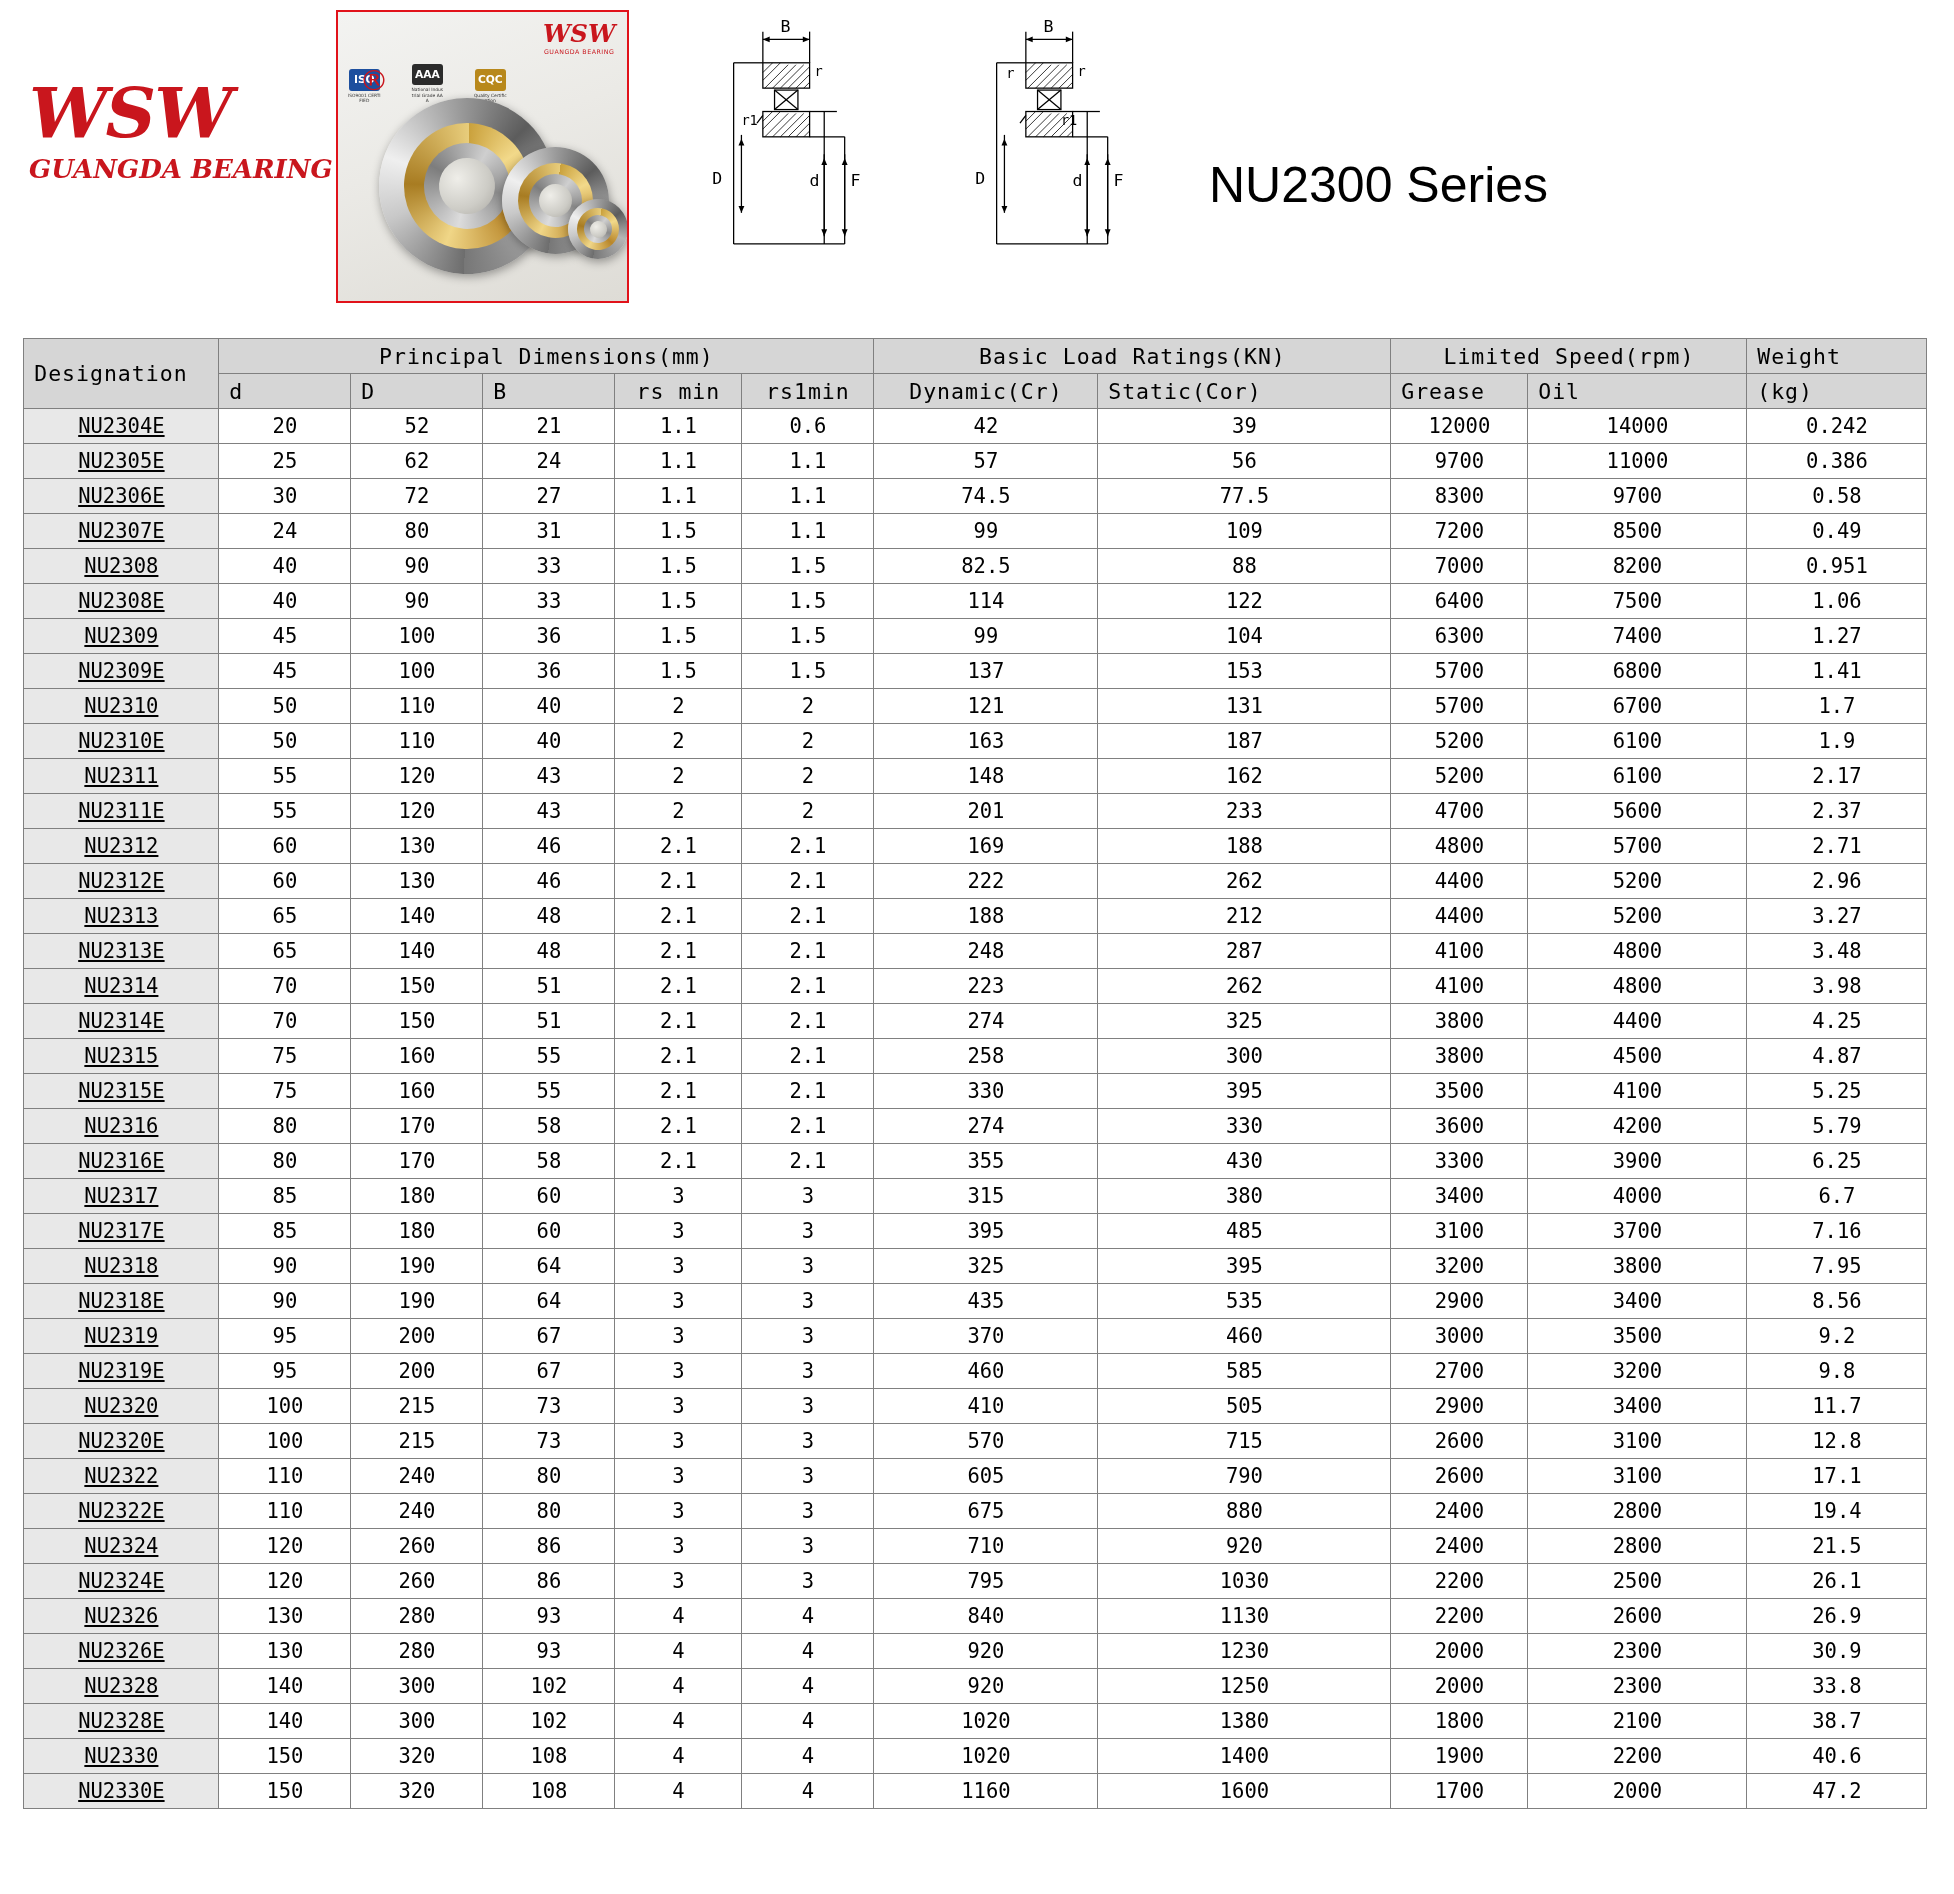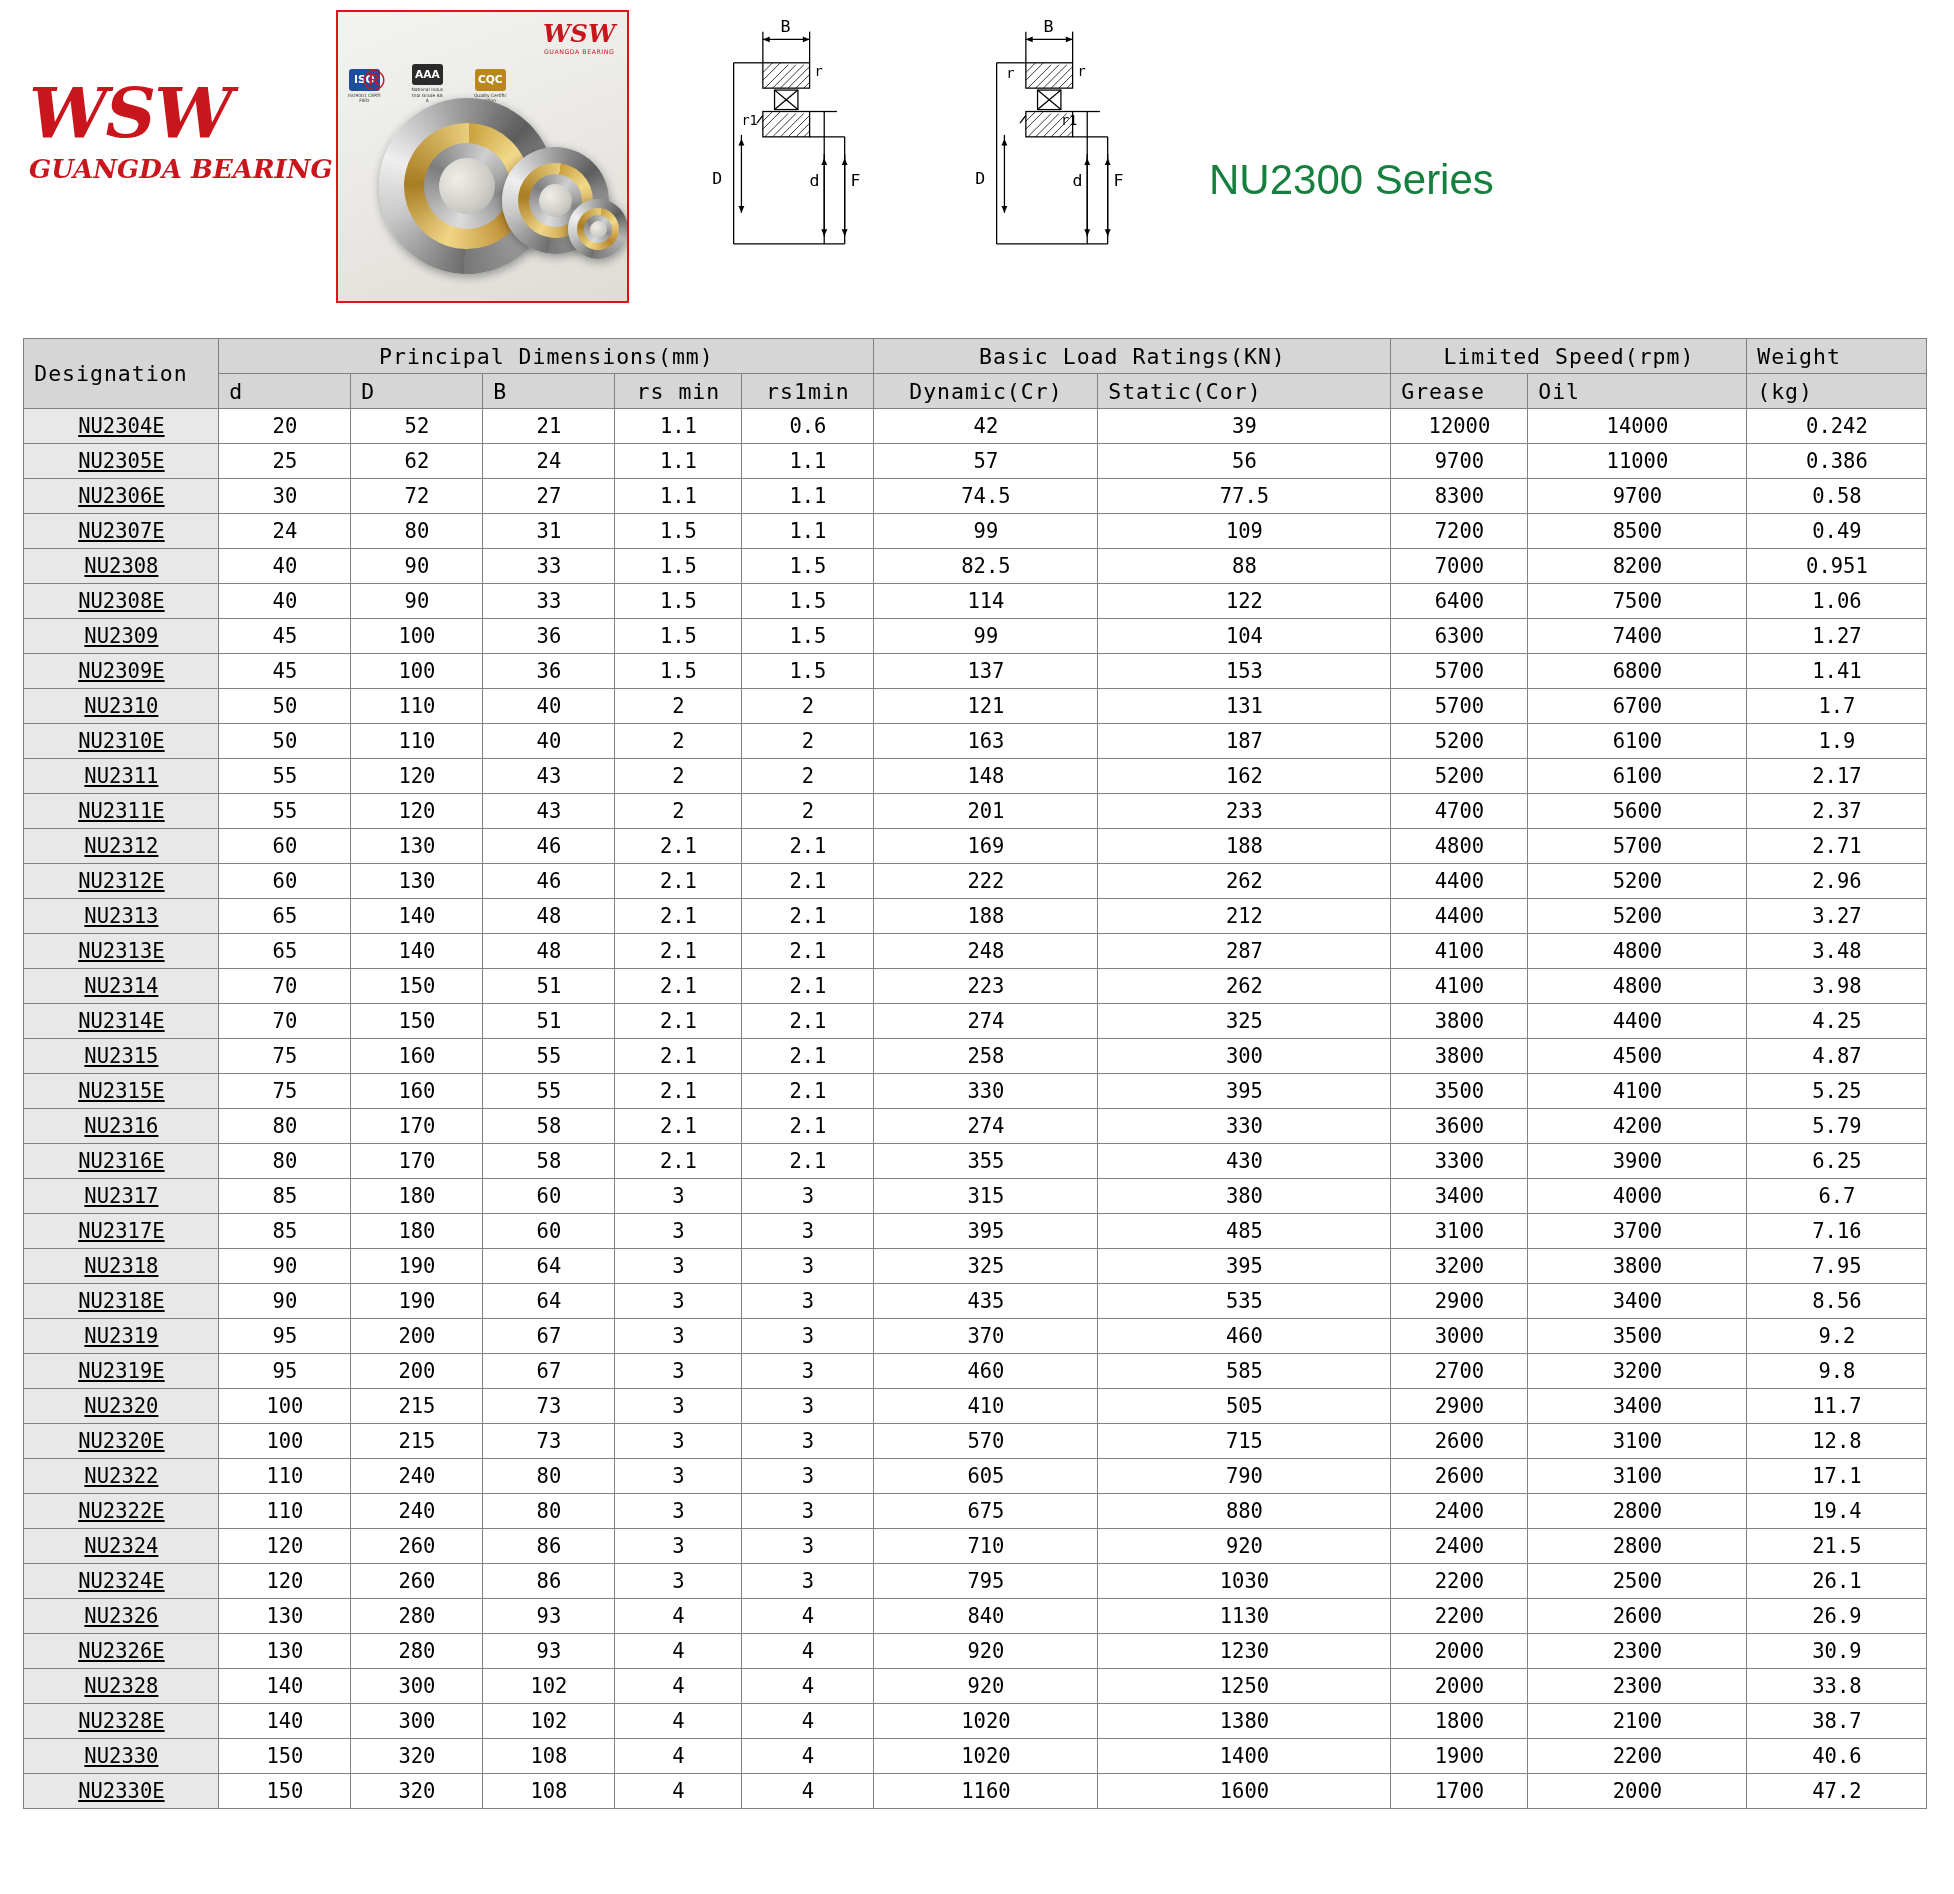--- a/index.html
+++ b/index.html
@@ -179,23 +179,23 @@
     height: 263px;
   }
   #diagram-1 { left: 673px; }
   #diagram-2 { left: 936px; }
 
   .series-title {
     position: absolute;
     left: 1209px;
     top: 156px;
     font-family: "Liberation Sans", sans-serif;
-    font-size: 42px;
+    font-size: 50px;
     font-weight: normal;
-    color: #15803d;
+    color: #000000;
   }
 
   
   table.spec {
     border-collapse: collapse;
     width: 1902px;
     margin-left: 23.4px;
     table-layout: fixed;
     font-size: 20.5px;
     margin-top: 28px;

